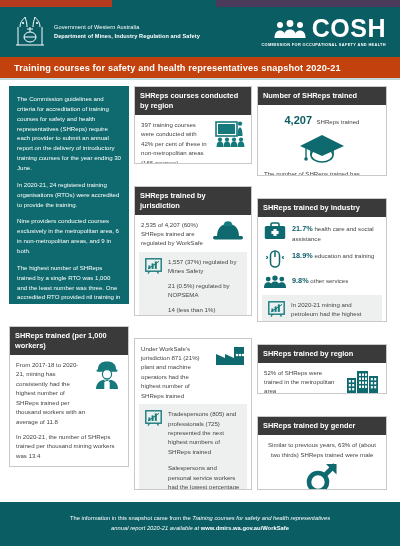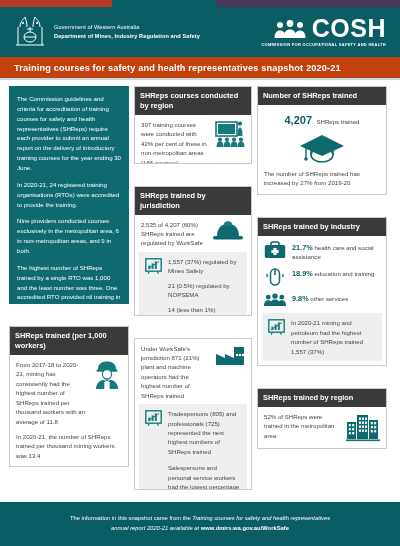--- a/index.html
+++ b/index.html
@@ -408,20 +408,33 @@
                   <rect x="28.2" y="14" width="2" height="2.4"></rect>
                 <rect x="24.8" y="18" width="2" height="2.4"></rect>
                   <rect x="28.2" y="18" width="2" height="2.4"></rect>
               </g>
               <rect x="0" y="27.5" width="34" height="1.6" fill="#0e6a6e"></rect>
             </svg>
           </div>
         </div>
       </div>
 
+      <div class="card">
+        <div class="card-hd">SHReps trained by gender</div>
+        <div class="card-bd centered">
+          <div class="bodytext">Similar to previous years, 63% of (about two thirds) SHReps trained were male</div>
+          <div class="iconwrap">
+            <svg width="34" height="32" viewBox="0 0 34 32">
+              <circle cx="13" cy="20" r="9" fill="none" stroke="#0e6a6e" stroke-width="4.6"></circle>
+              <path d="M19.5 13.5 L30 3" stroke="#0e6a6e" stroke-width="4.6" fill="none"></path>
+              <path d="M21 2 L31.5 2 L31.5 12.5 Z" fill="#0e6a6e"></path>
+            </svg>
+          </div>
+        </div>
+      </div>
 
     </div>
   </div>
 
   <div class="footer">
     <div class="ln">
       <span>The information in this snapshot came from the </span><span class="it">Training courses for safety and health representatives</span>
     </div>
     <div class="ln">
       <span class="it">annual report 2020-21 available at </span><span class="bold">www.dmirs.wa.gov.au/WorkSafe</span>

